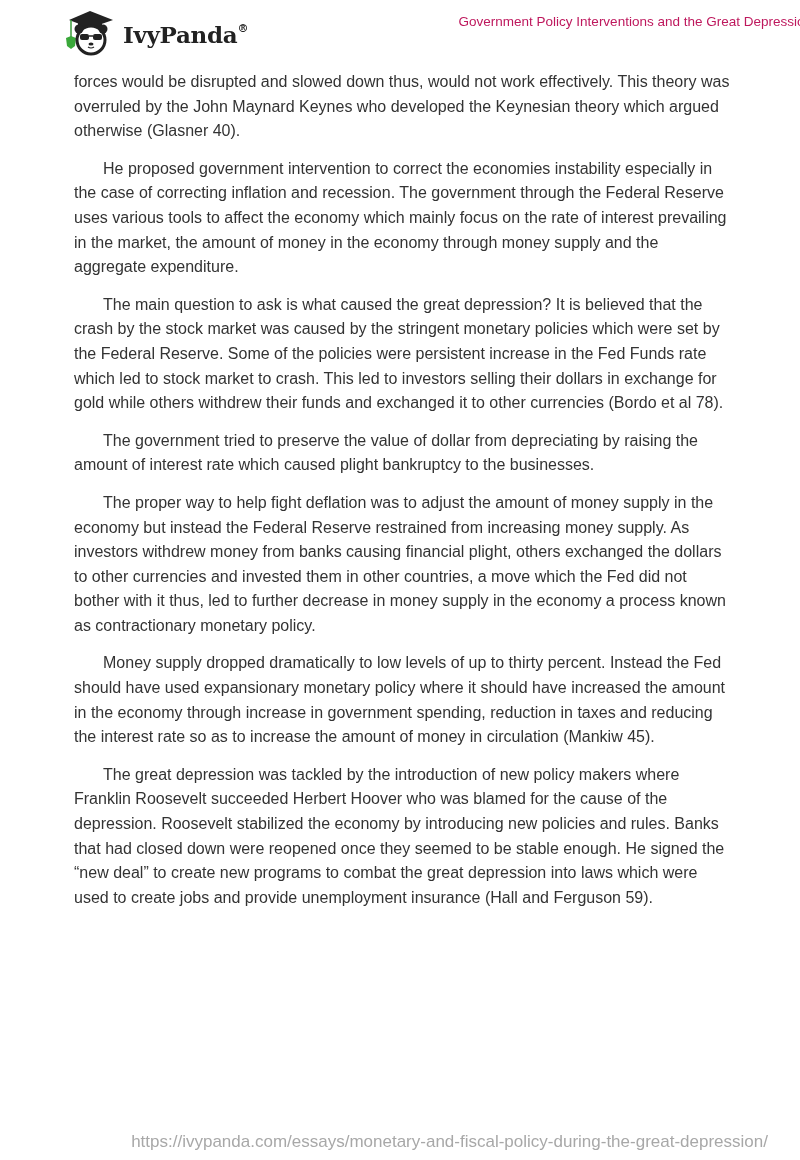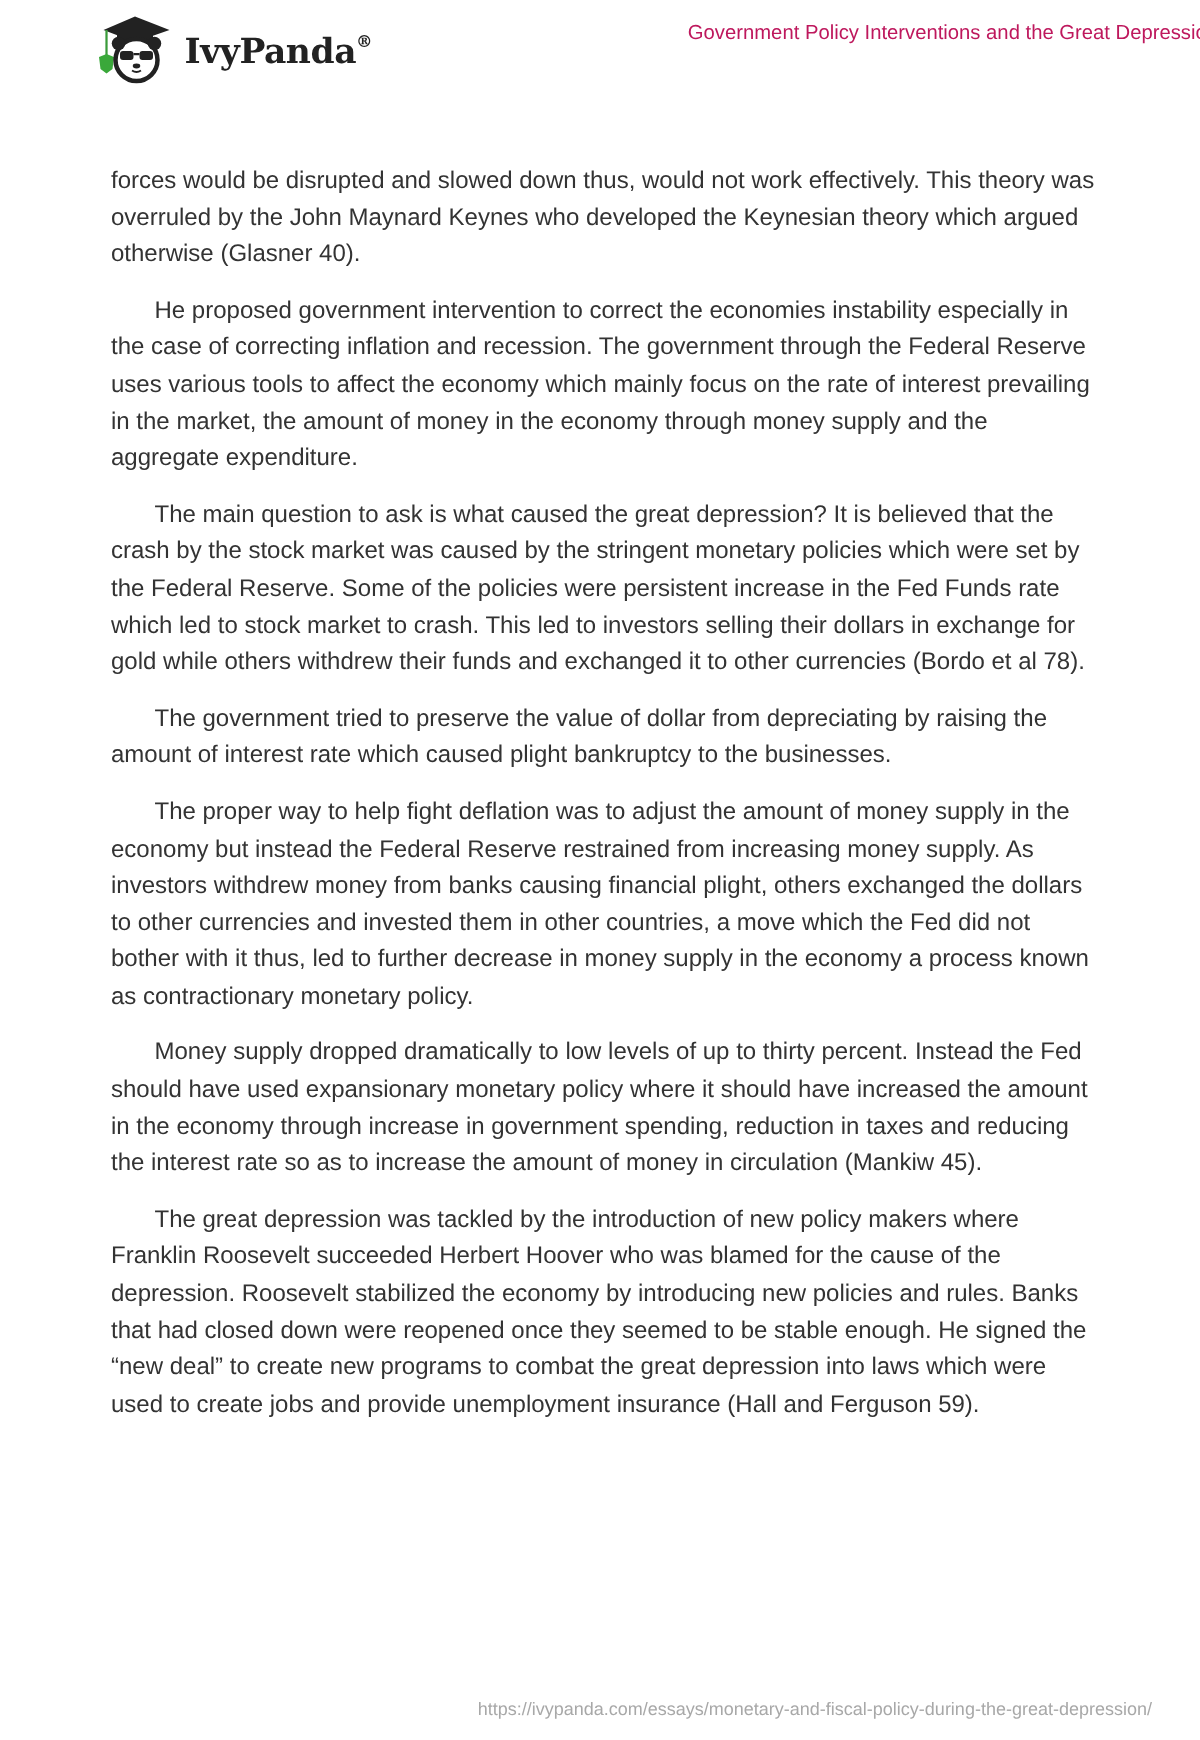--- a/index.html
+++ b/index.html
@@ -5,22 +5,22 @@
   html, body { margin: 0; padding: 0; background: #ffffff; }
   body { width: 800px; height: 1160px; position: relative; overflow: hidden; font-family: "Liberation Sans", sans-serif; }
   .header { position: absolute; left: 0; top: 0; width: 800px; height: 60px; margin-left: 45px; }
   .logo { position: absolute; left: 16px; top: 8px; display: flex; align-items: center; }
   .logo-mark { width: 58px; height: 48px; position: relative; }
   .logo-text { font-family: "DejaVu Serif", serif; font-weight: bold; font-size: 23px; color: #222; margin-left: 4px; letter-spacing: -0.3px; position: relative; top: 2px; }
   .logo-reg { font-size: 11px; vertical-align: super; position: relative; top: -2px; }
   .doc-title { position: absolute; right: 33px; top: 14px; font-size: 13.5px; color: #be185d; }
   .content { position: absolute; left: 74px; top: 70px; width: 660px; color: #333333; font-size: 16px; line-height: 24.6px; }
   .content p { margin: 0 0 13px 0; text-indent: 29px; }
-  .content p.cont { text-indent: 0; margin-top: 39px; }
-  .footer-url { position: absolute; right: 32px; top: 1132px; font-size: 12px; color: #a8a8a8; }
+  .content p.cont { text-indent: 0; }
+  .footer-url { position: absolute; right: 32px; top: 1132px; font-size: 17px; color: #a8a8a8; }
 </style>
 </head>
 <body>
 
 <div class="header">
   <div class="logo">
     <div class="logo-mark">
       <svg width="58" height="48" viewBox="0 0 58 48">
 
         <polygon points="8,12 29,3 52,12 29,20" fill="#222"></polygon>

